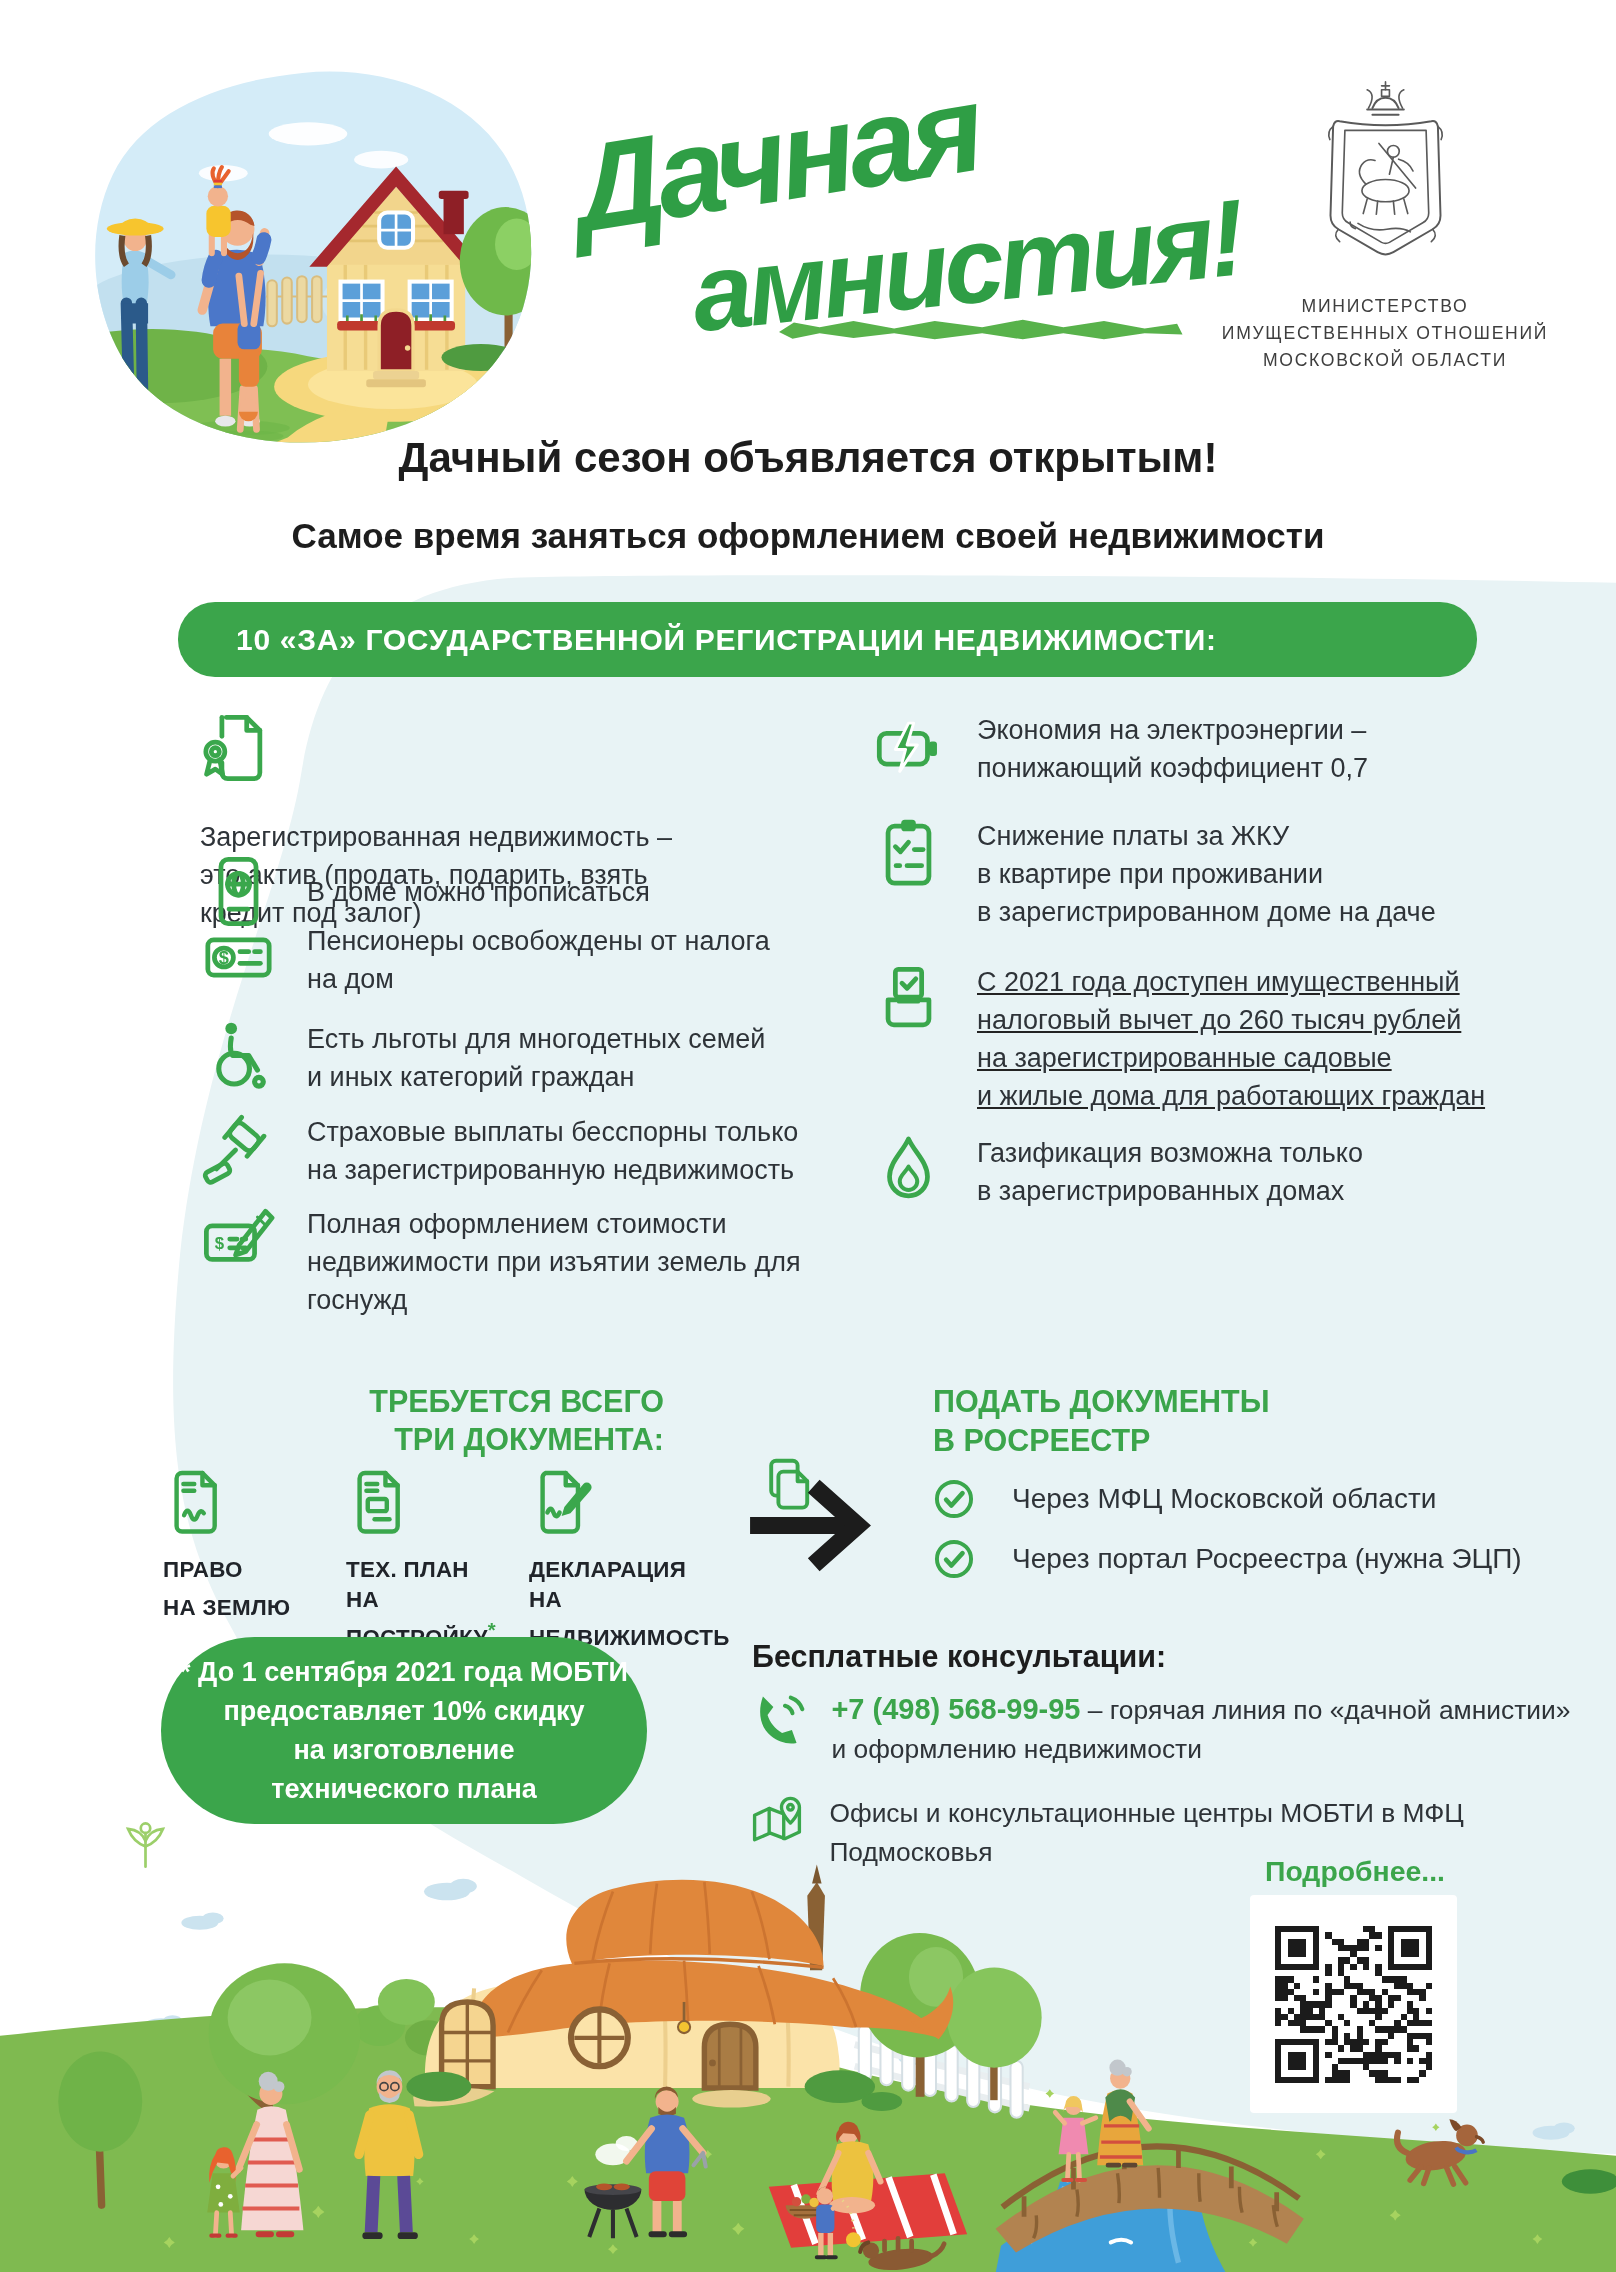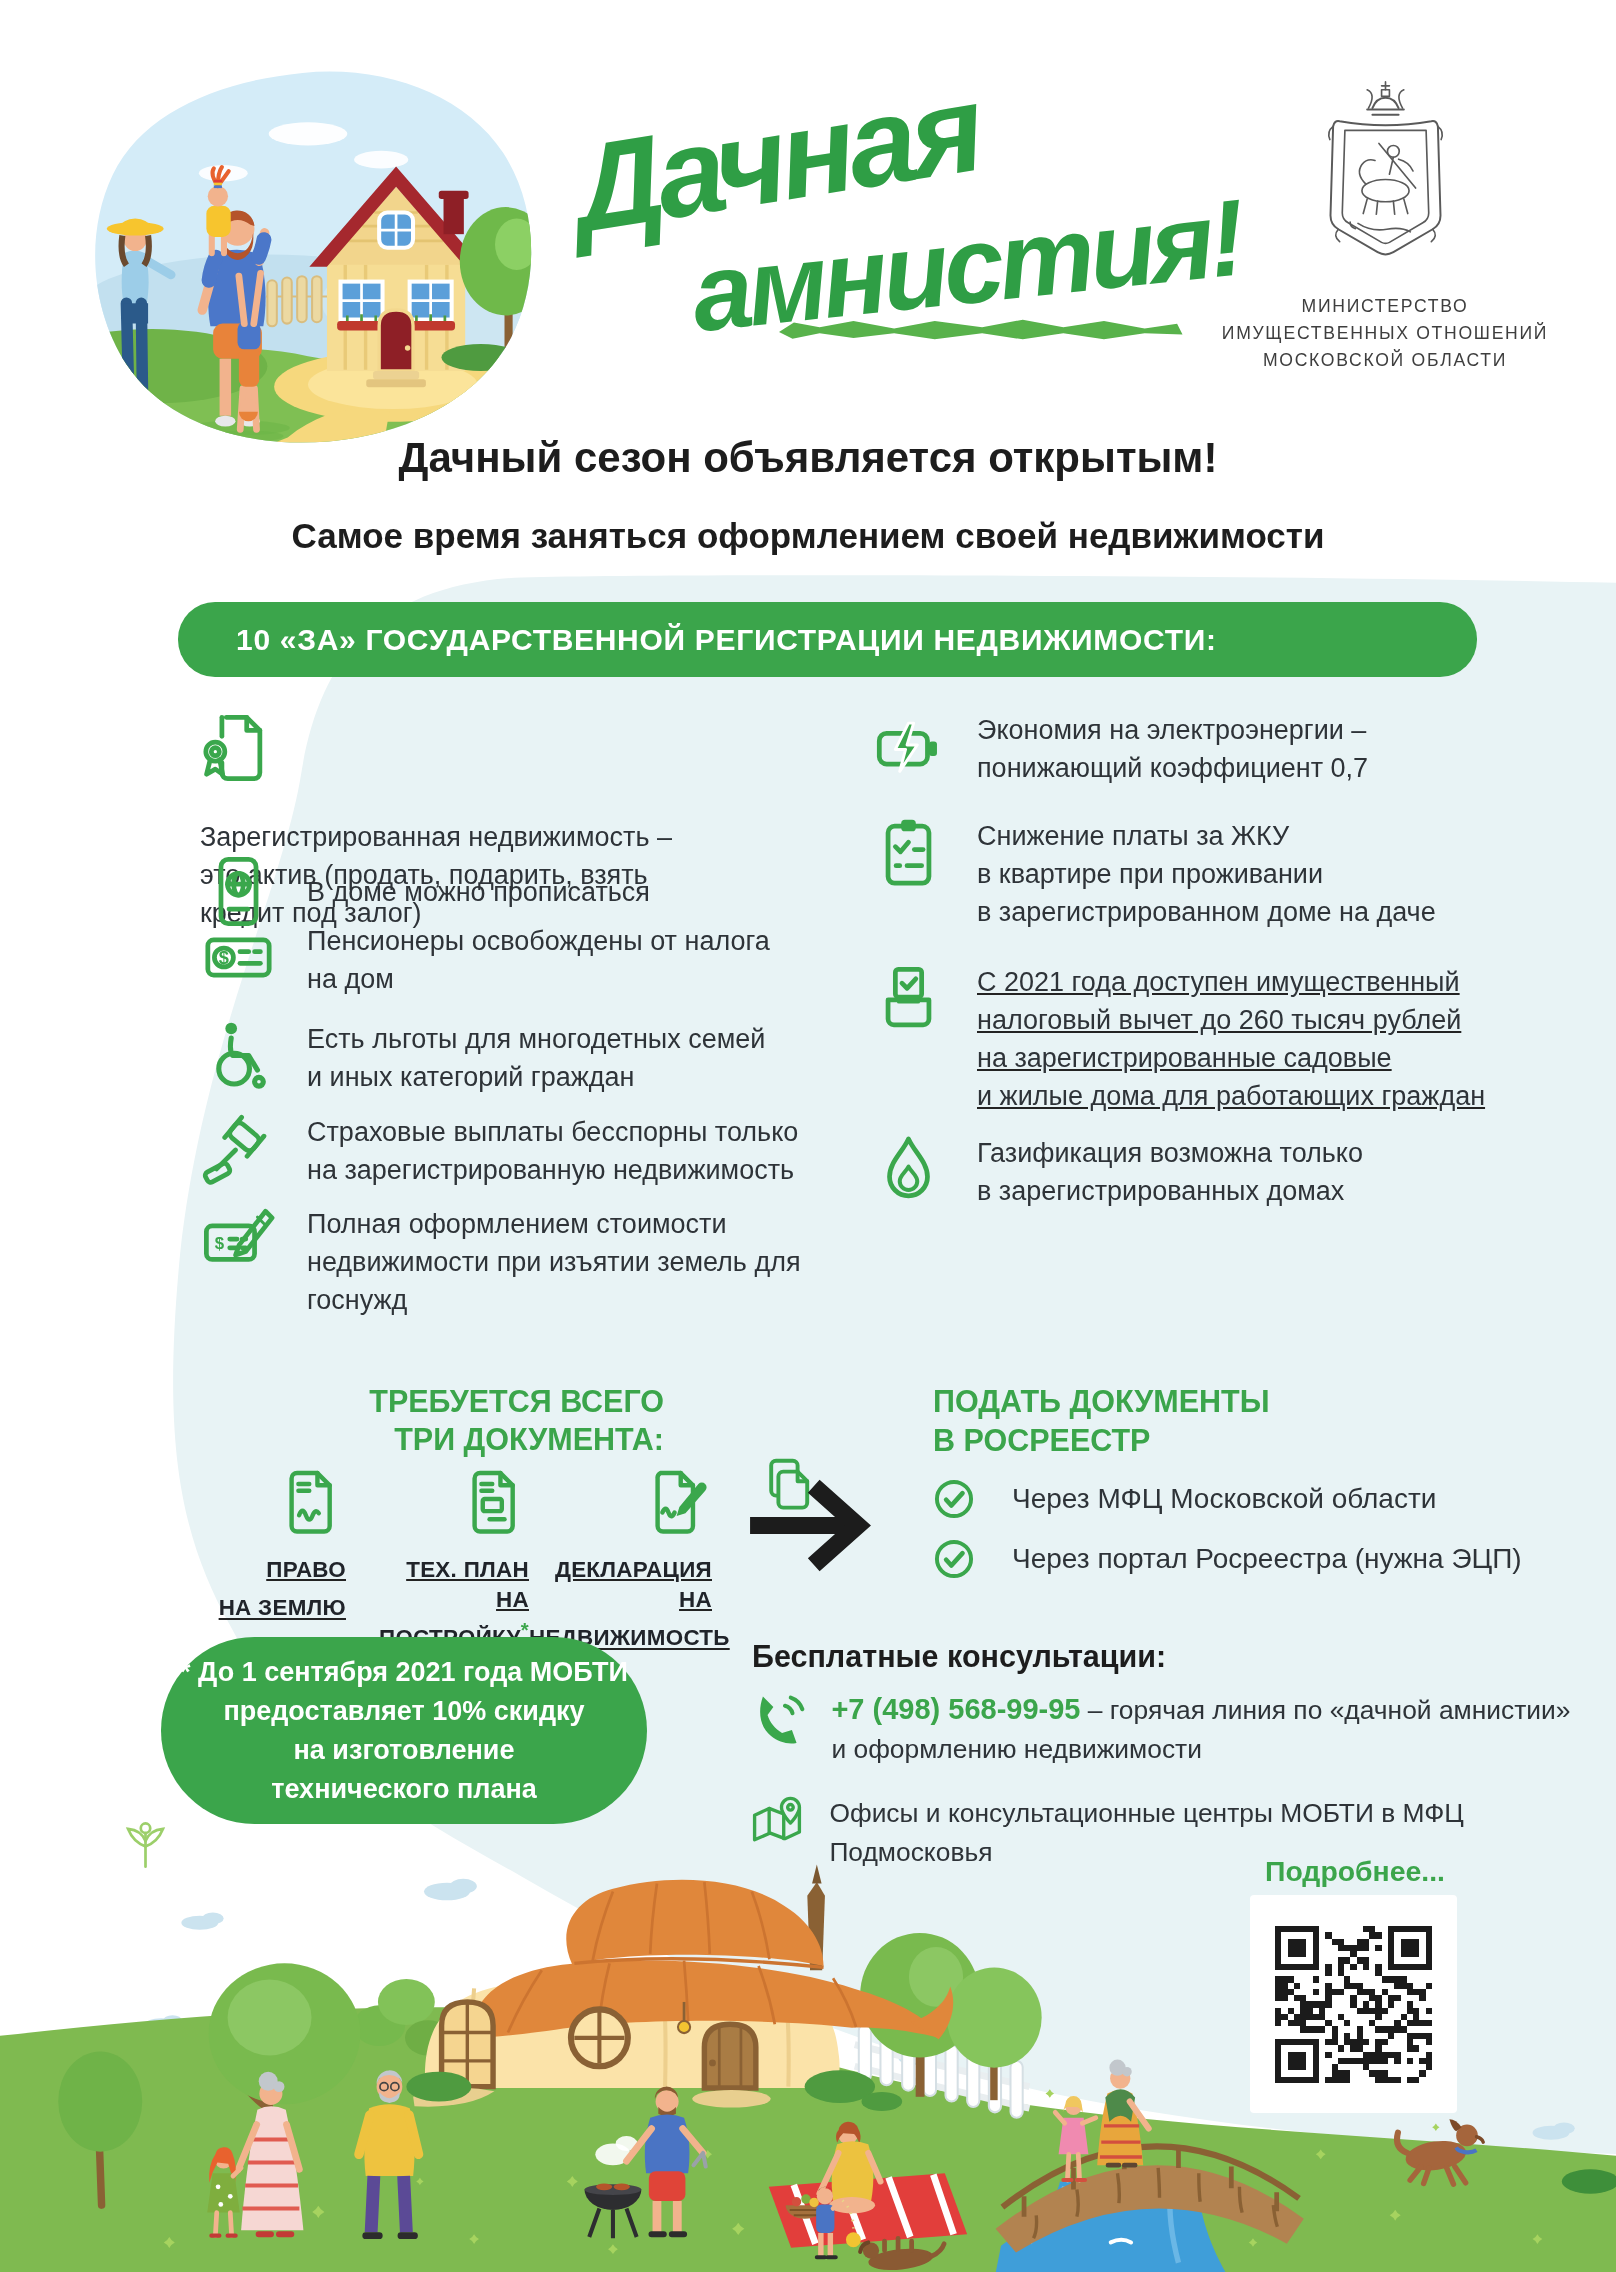--- a/index.html
+++ b/index.html
@@ -41,21 +41,21 @@
   .bl5{left:200px;top:1204px;width:610px;}
   .br0{left:870px;top:710px;width:691px;}
   .br1{left:870px;top:816px;width:691px;}
   .br2{left:870px;top:962px;width:691px;text-decoration:underline;}
   .br3{left:870px;top:1133px;width:691px;}
 
   
   .doc-title{left:190px;top:1382px;width:474px;text-align:right;font-size:30.5px;font-weight:800;
              color:#3ba54b;line-height:38px;white-space:pre-line;}
   .docs-row{left:163px;top:1469px;width:549px;display:flex;justify-content:space-between;}
-  .doc{width:183px;text-align:right;text-decoration:underline;}
+  .doc{width:183px;text-align:left;}
   .doc svg{height:68px;width:auto;}
   .doc-label{margin-top:16.3px;font-size:22.4px;font-weight:800;color:#20242a;line-height:30px;
              letter-spacing:0.3px;white-space:pre-line;}
   .doc-ast{color:#3ba54b;font-size:20.3px;vertical-align:super;font-weight:800;}
 
   .copy-ic{left:764px;top:1456px;}
   .copy-ic svg{width:60px;height:auto;}
   .arrow{left:746px;top:1478px;}
 
   .submit-title{left:933px;top:1382px;font-size:30.5px;font-weight:800;color:#3ba54b;

